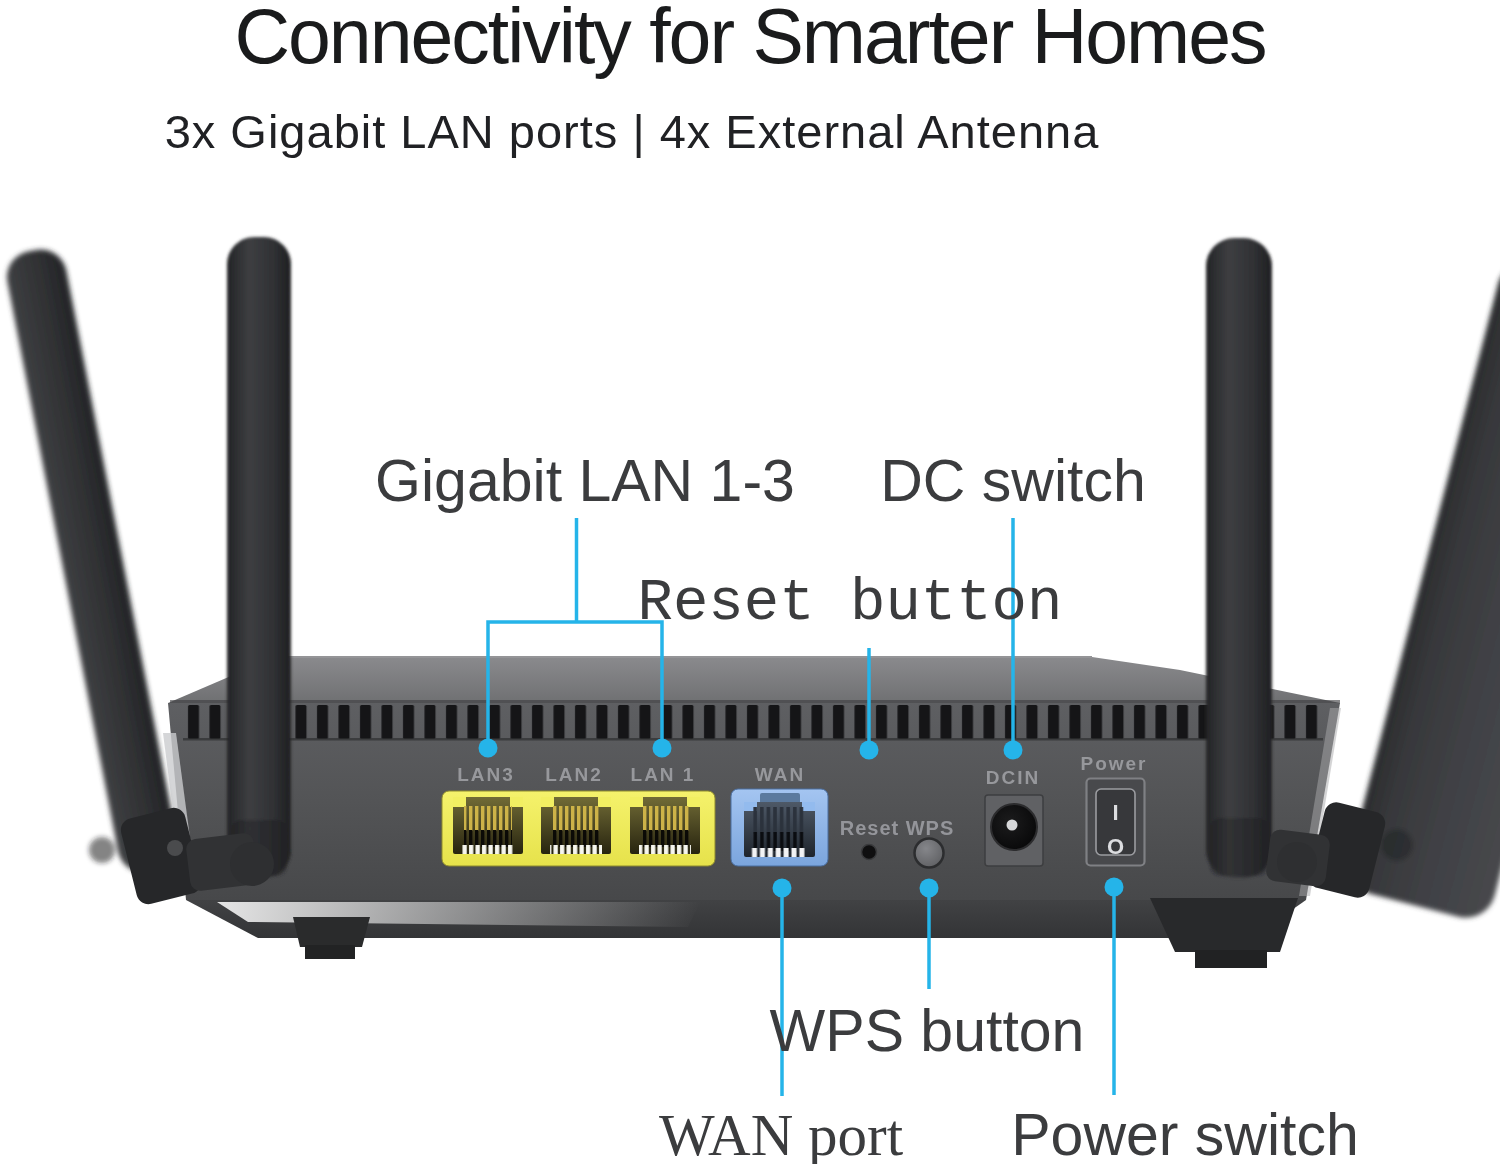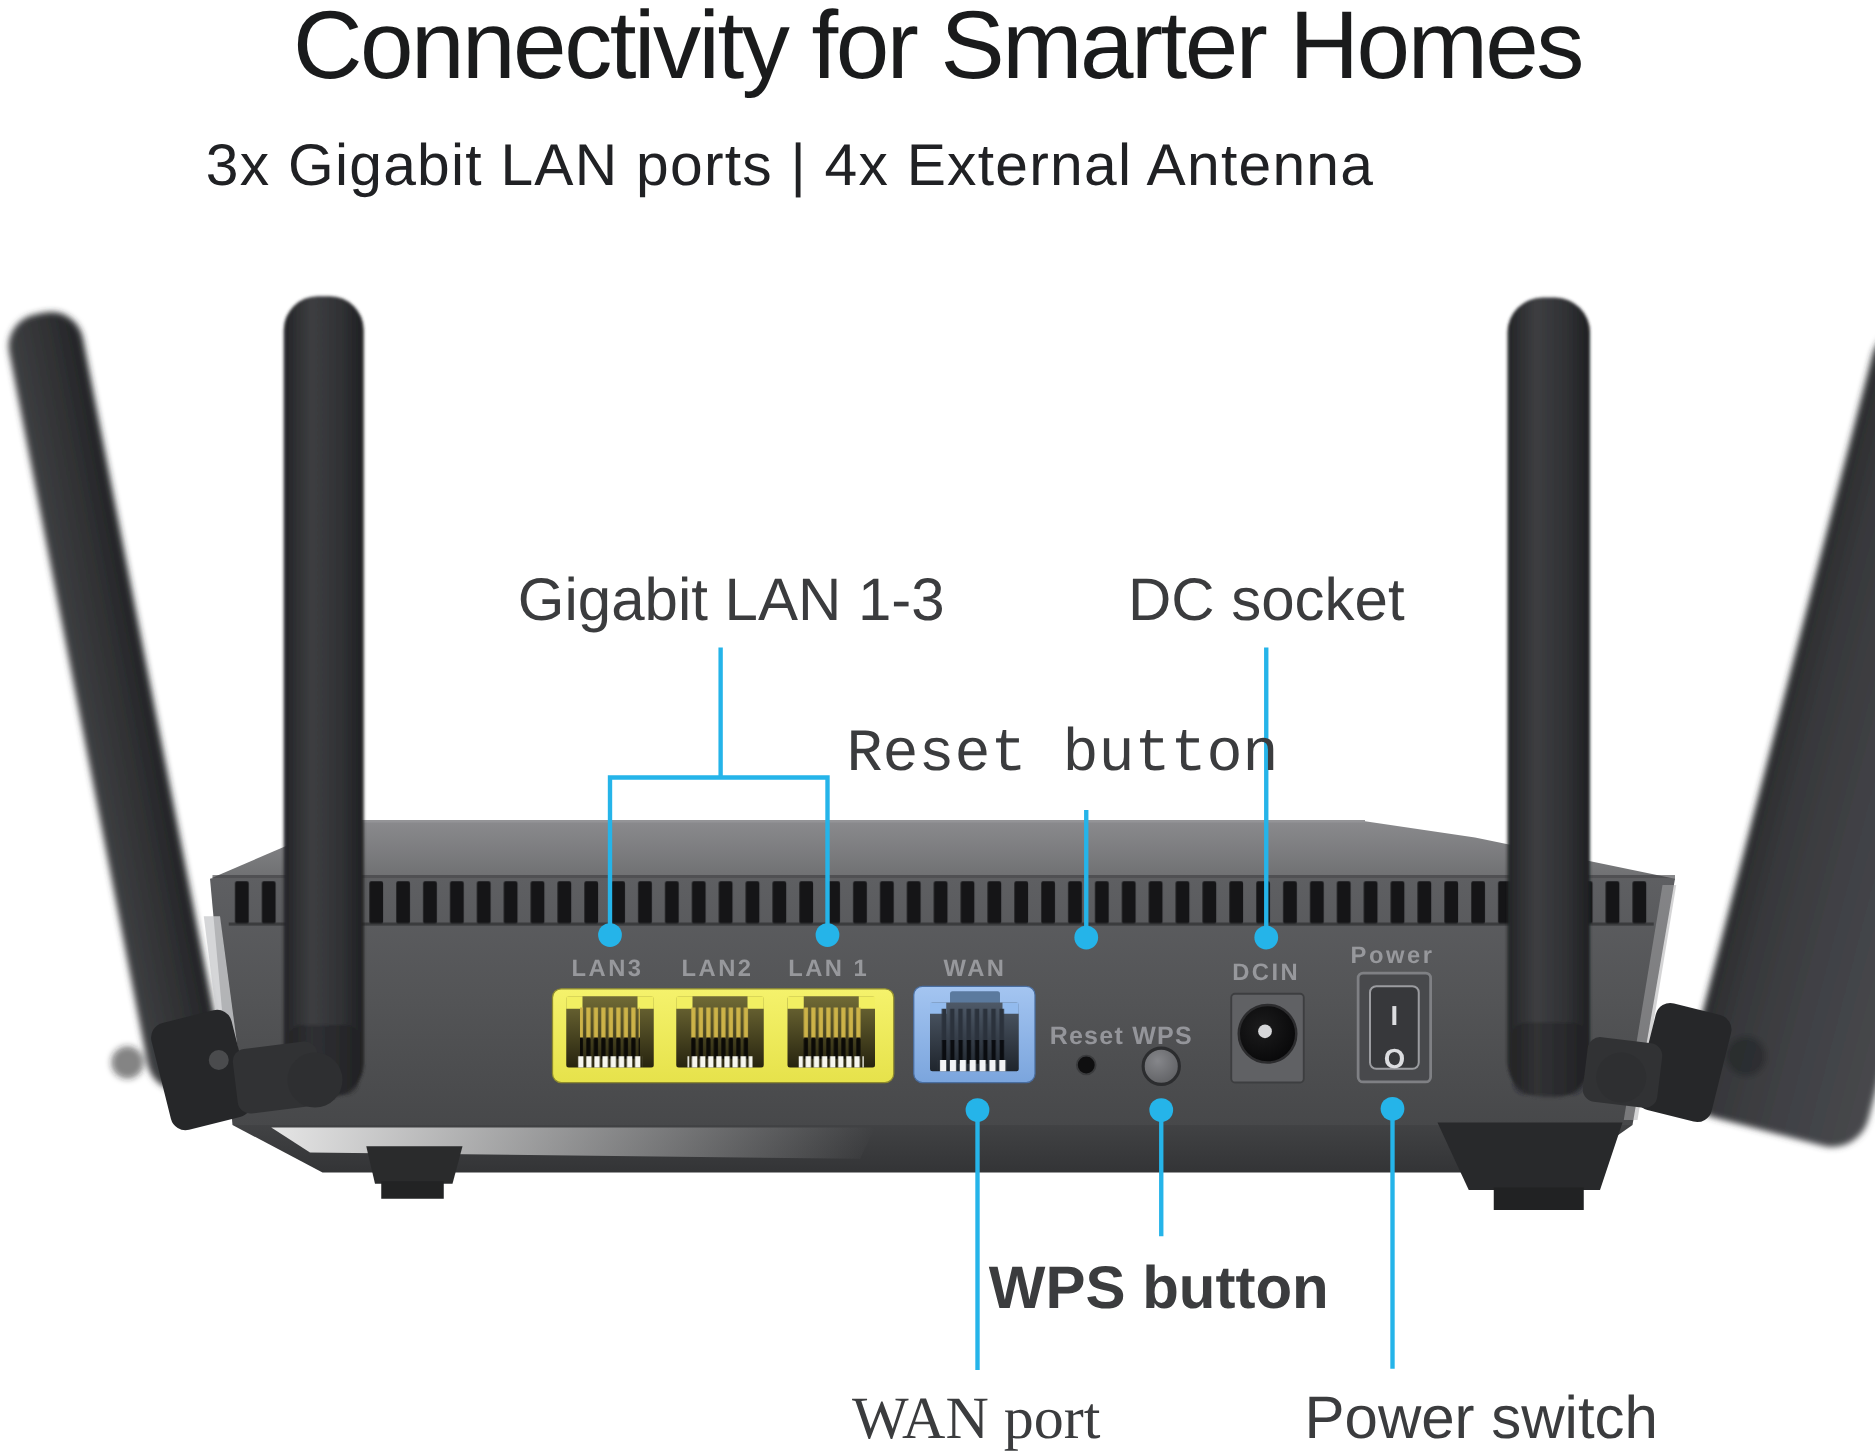--- a/index.html
+++ b/index.html
@@ -4,25 +4,25 @@
 <style>
   html,body{margin:0;padding:0;background:#fff;}
   .stage{position:relative;width:1500px;height:1164px;background:#ffffff;overflow:hidden;
          font-family:"Liberation Sans", sans-serif;}
   .art{position:absolute;left:0;top:0;width:1500px;height:1164px;}
   .title{position:absolute;left:0;top:-6px;width:1500px;text-align:center;
          font-size:77px;line-height:84px;font-weight:400;letter-spacing:-2px;color:#1a1b1c;}
   .subtitle{position:absolute;left:0;top:103px;width:1264px;text-align:center;
          font-size:47px;line-height:58px;font-weight:400;letter-spacing:1px;color:#202124;}
   .callout{position:absolute;transform:translateX(-50%);white-space:nowrap;
-         font-size:48px;line-height:50px;color:#3b3c3e;}
+         font-size:59px;line-height:50px;color:#3b3c3e;}
   .co-lan{left:585px;top:456px;}
   .co-dc{left:1013px;top:456px;}
   .co-reset{left:850px;top:579px;font-family:Liberation Mono, monospace;}
-  .co-wps{left:927px;top:1006px;font-weight:bold;}
+  .co-wps{left:927px;top:1006px;}
   .co-wan{left:781px;top:1110px;font-family:Liberation Serif, serif;}
   .co-power{left:1185px;top:1110px;}
   .plabel{font-family:"Liberation Sans", sans-serif;font-weight:bold;font-size:19px;
           letter-spacing:2px;fill:#97989c;}
   .plabel2{font-family:"Liberation Sans", sans-serif;font-weight:bold;font-size:20px;
           letter-spacing:1px;fill:#94959a;}
   .iomark{font-family:"Liberation Sans", sans-serif;font-weight:bold;font-size:22px;fill:#dcdde0;}
   .cline{stroke:#25b4e9;stroke-width:3.5;fill:none;}
   .cdot{fill:#25b4e9;}
 </style>
@@ -260,19 +260,19 @@
       <circle class="cdot" cx="929" cy="888" r="9.5"></circle>
       <path class="cline" d="M1114 887 V1095"></path>
       <circle class="cdot" cx="1114" cy="887" r="9.5"></circle>
     </g>
   </svg>
 
   <div class="title">Connectivity for Smarter Homes</div>
   <div class="subtitle">3x Gigabit LAN ports | 4x External Antenna</div>
 
   <div class="callout co-lan">Gigabit LAN 1-3</div>
-  <div class="callout co-dc">DC socket</div>
+  <div class="callout co-dc">DC switch</div>
   <div class="callout co-reset">Reset button</div>
   <div class="callout co-wps">WPS button</div>
   <div class="callout co-wan">WAN port</div>
   <div class="callout co-power">Power switch</div>
 
 </div>
 
 </body></html>

